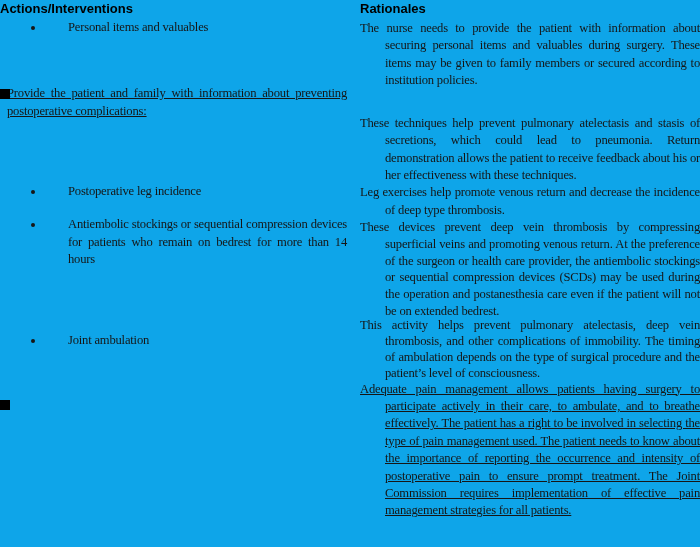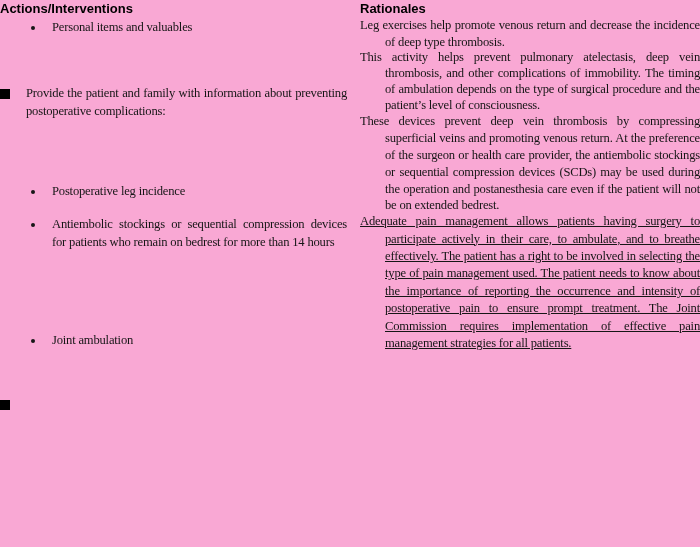--- a/index.html
+++ b/index.html
@@ -1,20 +1,20 @@
 <!DOCTYPE html>
 <html lang="en"><head>
 <meta charset="utf-8">
 <style>
   html, body { margin: 0; padding: 0; background: #ffffff; }
   .page {
     position: relative;
     width: 700px;
     height: 547px;
-    background: #f9a8d4;
+    background: #0ea5e9;
     overflow: hidden;
     color: #161616;
     font-family: "Liberation Serif", serif;
     font-size: 12.6px;
     letter-spacing: -0.2px;
     line-height: 17.3px;
   }
   h2.col-header {
     margin: 0;
     font-family: "Liberation Sans", sans-serif;
@@ -29,22 +29,22 @@
   .col-left h2.col-header { position: absolute; left: 0; top: 1px; }
   .li {
     position: absolute;
     left: 0;
     width: 347px;
     box-sizing: border-box;
     text-align: justify;
     line-height: 17.6px;
     hyphens: auto; -webkit-hyphens: auto;
   }
-  .li.bullet { padding-left: 52px; }
-  .li.square { padding-left: 26px; }
+  .li.bullet { padding-left: 68px; }
+  .li.square { padding-left: 7px; text-decoration: underline; }
   .dot {
     position: absolute;
     left: 31px;
     top: 7px;
     width: 4px; height: 4px;
     border-radius: 50%;
     background: #161616;
   }
   .sq {
     position: absolute;
@@ -103,19 +103,21 @@
       <span>Joint ambulation</span>
     </div>
 
     <div class="li square" style="top:396px">
       <span class="sq"></span>
     </div>
   </section>
 
   <section class="col-right">
     <h2 class="col-header">Rationales</h2>
+    <p class="para p1">The nurse needs to provide the patient with information about securing personal items and valuables during surgery. These items may be given to family members or secured according to institution policies.</p>
+    <p class="para p2">These techniques help prevent pulmonary atelectasis and stasis of secretions, which could lead to pneumonia. Return demonstration allows the patient to receive feedback about his or her effectiveness with these techniques.</p>
     <p class="para p3">Leg exercises help promote venous return and decrease the incidence of deep type thrombosis.</p>
+    <p class="para p4">These devices prevent deep vein thrombosis by compressing superficial veins and promoting venous return. At the preference of the surgeon or health care provider, the antiembolic stockings or sequential compression devices (SCDs) may be used during the operation and postanesthesia care even if the patient will not be on extended bedrest.</p>
     <p class="para p5">This activity helps prevent pulmonary atelectasis, deep vein thrombosis, and other complications of immobility. The timing of ambulation depends on the type of surgical procedure and the patient’s level of consciousness.</p>
-    <p class="para p4">These devices prevent deep vein thrombosis by compressing superficial veins and promoting venous return. At the preference of the surgeon or health care provider, the antiembolic stockings or sequential compression devices (SCDs) may be used during the operation and postanesthesia care even if the patient will not be on extended bedrest.</p>
     <p class="para p6">Adequate pain management allows patients having surgery to participate actively in their care, to ambulate, and to breathe effectively. The patient has a right to be involved in selecting the type of pain management used. The patient needs to know about the importance of reporting the occurrence and intensity of postoperative pain to ensure prompt treatment. The Joint Commission requires implementation of effective pain management strategies for all patients.</p>
   </section>
 
 </div>
 
 </body></html>

